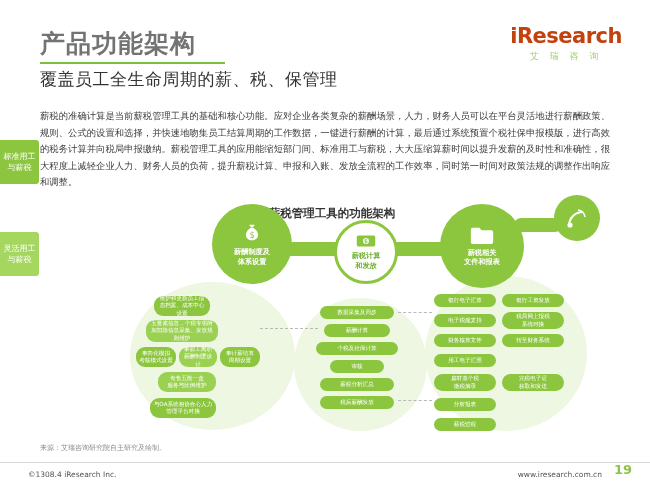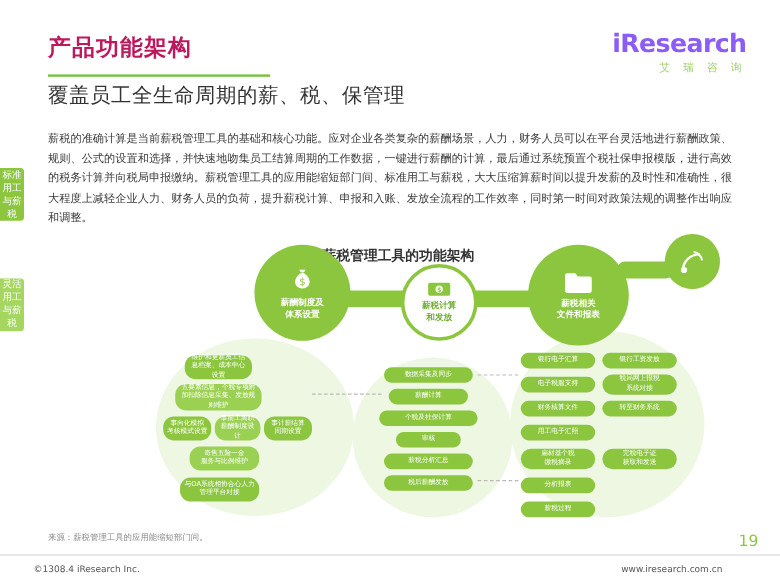--- a/index.html
+++ b/index.html
@@ -8,46 +8,46 @@
     background:#ffffff;
     font-family:"DejaVu Sans","Liberation Sans",sans-serif;
     overflow:hidden;
     position:relative;
   }
   .page{position:relative;width:650px;height:488px;}
 
   
   .title{
     position:absolute;left:40px;top:27px;
-    font-size:19px;color:#be185d;font-weight:bold;letter-spacing:1px;
+    font-size:25px;color:#737373;font-weight:bold;letter-spacing:1px;
   }
   .title-rule{
     position:absolute;left:40px;top:62px;width:185px;height:2px;background:#7cbf3f;
   }
   .subtitle{
     position:absolute;left:40px;top:68px;
     font-size:17px;color:#333;letter-spacing:0.5px;font-family:Liberation Serif, serif;
   }
   .logo{
     position:absolute;right:28px;top:24px;text-align:center;
   }
-  .logo-main{font-size:21px;font-weight:bold;color:#8b5cf6;letter-spacing:-0.5px;}
-  .logo-sub{font-size:9px;color:#9ccf6a;letter-spacing:4px;margin-top:2px;text-align:right;}
+  .logo-main{font-size:21px;font-weight:bold;color:#c2410c;letter-spacing:-0.5px;}
+  .logo-sub{font-size:9px;color:#9ccf6a;letter-spacing:4px;margin-top:2px;}
 
   
   .para{
     position:absolute;left:40px;top:108px;width:570px;
     font-size:9.3px;line-height:16.5px;color:#3a3a3a;text-align:justify;
   }
 
   
   .tab{
-    position:absolute;left:0;width:20px;
+    position:absolute;left:0;width:39px;
     background:#8cc63f;color:#fff;font-size:8px;line-height:11px;
-    text-align:center;padding:0 2px;box-sizing:border-box;
+    text-align:center;padding:11px 2px;box-sizing:border-box;
     border-radius:0 3px 3px 0;
   }
   .tab1{top:140px;}
   .tab2{top:232px;background:#a5d65f;font-family:Liberation Mono, monospace;}
 
   
   .chart{
     position:absolute;left:62px;top:190px;width:540px;height:250px;
   }
   .chart-title{
@@ -93,21 +93,21 @@
   .darrow{position:absolute;border-top:1px dashed #b9b9b9;}
 
   
   .source{
     position:absolute;left:40px;top:443px;font-size:7px;color:#8a8a8a;
   }
   .footline{position:absolute;left:0;top:462px;width:650px;height:1px;background:#d8d8d8;}
   .copy{position:absolute;left:28px;top:470px;font-size:7.5px;color:#555;}
   .url{position:absolute;right:48px;top:470px;font-size:7.5px;color:#555;}
   .pagenum{
-    position:absolute;right:18px;top:444px;font-size:13px;color:#8cc63f;font-weight:normal;
+    position:absolute;right:18px;top:462px;font-size:13px;color:#8cc63f;font-weight:bold;
   }
 </style>
 </head>
 <body>
 
 <div class="page">
 
   <div class="title">产品功能架构</div>
   <div class="title-rule"></div>
   <div class="subtitle">覆盖员工全生命周期的薪、税、保管理</div>
@@ -191,18 +191,18 @@
     <div class="pill" style="left:372px;top:184px;width:62px;height:17px;">扁材基个税<br>缴税摘录</div>
     <div class="pill" style="left:440px;top:184px;width:62px;height:17px;">完税电子证<br>获取和发送</div>
     <div class="pill" style="left:372px;top:208px;width:62px;height:13px;">分析报表</div>
     <div class="pill" style="left:372px;top:228px;width:62px;height:13px;">薪税过程</div>
 
     <div class="darrow" style="left:198px;top:138px;width:58px;"></div>
     <div class="darrow" style="left:336px;top:122px;width:34px;"></div>
     <div class="darrow" style="left:336px;top:210px;width:34px;"></div>
   </div>
 
-  <div class="source">来源：薪税管理工具的应用能缩短部门间。</div>
+  <div class="source">来源：艾瑞咨询研究院自主研究及绘制。</div>
   <div class="footline"></div>
   <div class="copy">©1308.4 iResearch Inc.</div>
   <div class="url">www.iresearch.com.cn</div>
   <div class="pagenum">19</div>
 </div>
 
 </body></html>

